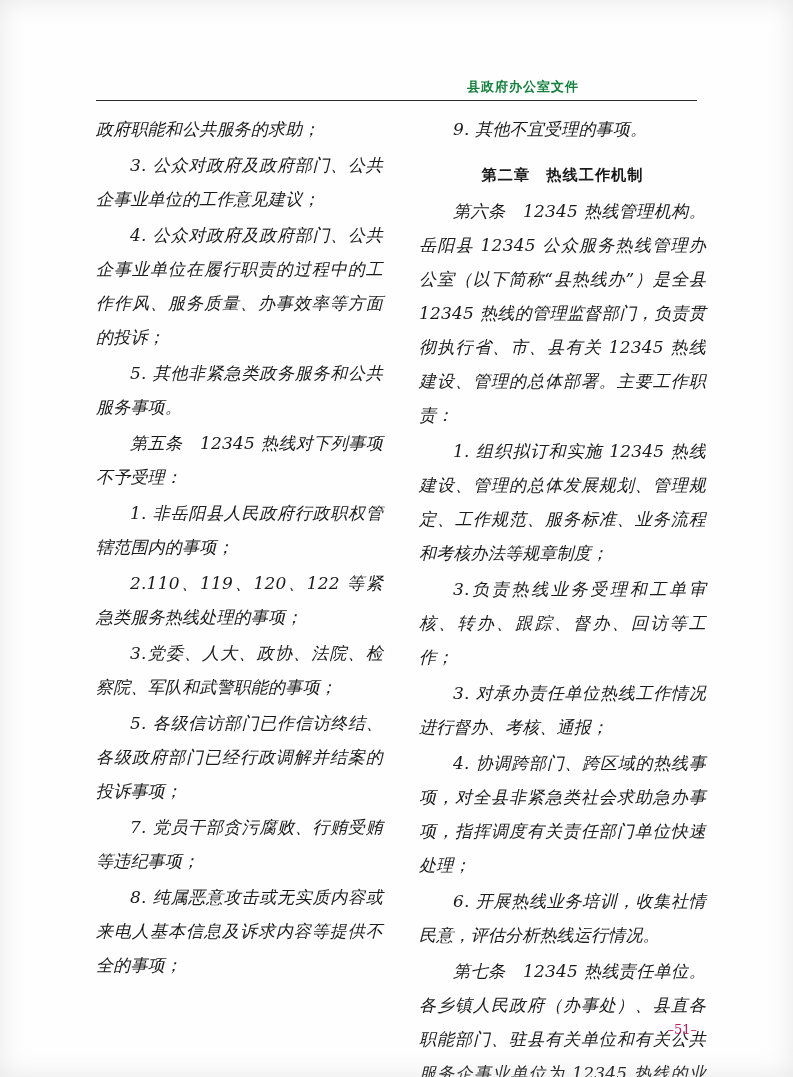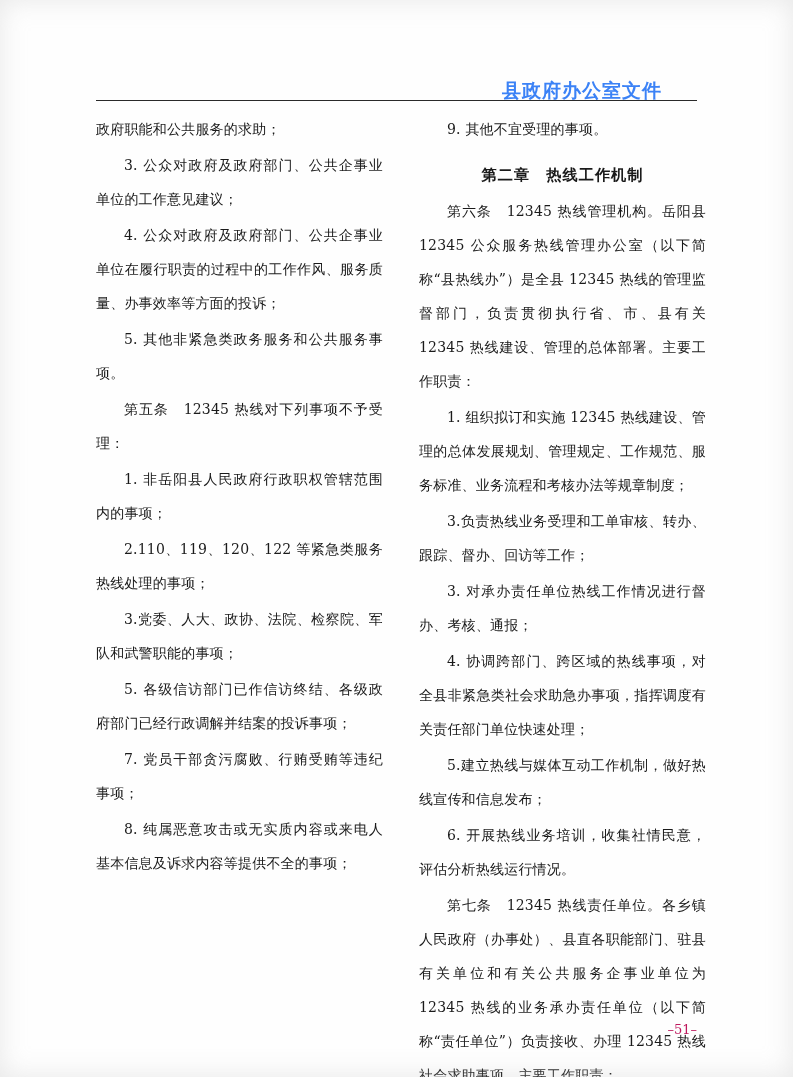--- a/index.html
+++ b/index.html
@@ -24,25 +24,25 @@
     inset: 0;
     pointer-events: none;
     box-shadow: inset 0 0 26px rgba(190,190,190,0.35);
   }
 
   .header {
     position: absolute;
     top: 78px;
     right: 96px;
     width: 230px;
-    text-align: center;
-    font-size: 19px;
+    text-align: left;
+    font-size: 13px;
     font-weight: bold;
     letter-spacing: 1px;
-    color: #3b82f6;
+    color: #15803d;
     font-family: "DejaVu Sans", "Liberation Sans", sans-serif;
   }
   .header-rule {
     position: absolute;
     top: 100px;
     left: 96px;
     right: 96px;
     height: 0;
     border-top: 1.3px solid #2a2a2a;
   }
@@ -56,25 +56,26 @@
     display: flex;
     gap: 36px;
   }
   .col {
     width: 287px;
     flex: 0 0 287px;
   }
 
   p.para {
     margin: 0 0 2px 0;
-    font-size: 14px;
+    font-size: 17px;
     line-height: 34px;
     text-align: justify;
     text-justify: inter-ideograph;
     letter-spacing: 0.2px;
+    font-style: italic;
   }
   p.indent {
     text-indent: 2em;
   }
   p.chapter {
     margin: 12px 0 2px 0;
     font-size: 15.2px;
     line-height: 34px;
     font-weight: bold;
     text-align: center;
@@ -115,21 +116,20 @@
     </div>
 
     <div class="col">
       <p class="para indent">9. 其他不宜受理的事项。</p>
       <p class="chapter">第二章　热线工作机制</p>
       <p class="para indent">第六条　12345 热线管理机构。岳阳县 12345 公众服务热线管理办公室（以下简称“县热线办”）是全县 12345 热线的管理监督部门，负责贯彻执行省、市、县有关 12345 热线建设、管理的总体部署。主要工作职责：</p>
       <p class="para indent">1. 组织拟订和实施 12345 热线建设、管理的总体发展规划、管理规定、工作规范、服务标准、业务流程和考核办法等规章制度；</p>
       <p class="para indent">3.负责热线业务受理和工单审核、转办、跟踪、督办、回访等工作；</p>
       <p class="para indent">3. 对承办责任单位热线工作情况进行督办、考核、通报；</p>
       <p class="para indent">4. 协调跨部门、跨区域的热线事项，对全县非紧急类社会求助急办事项，指挥调度有关责任部门单位快速处理；</p>
-      <p class="para indent">5.建立热线与媒体互动工作机制，做好热线宣传和信息发布；</p>
       <p class="para indent">6. 开展热线业务培训，收集社情民意，评估分析热线运行情况。</p>
       <p class="para indent">第七条　12345 热线责任单位。各乡镇人民政府（办事处）、县直各职能部门、驻县有关单位和有关公共服务企事业单位为 12345 热线的业务承办责任单位（以下简称“责任单位”）负责接收、办理 12345 热线社会求助事项。主要工作职责：</p>
     </div>
 
   </div>
 
   <div class="pagenum">–51–</div>
 
 </div>
 

